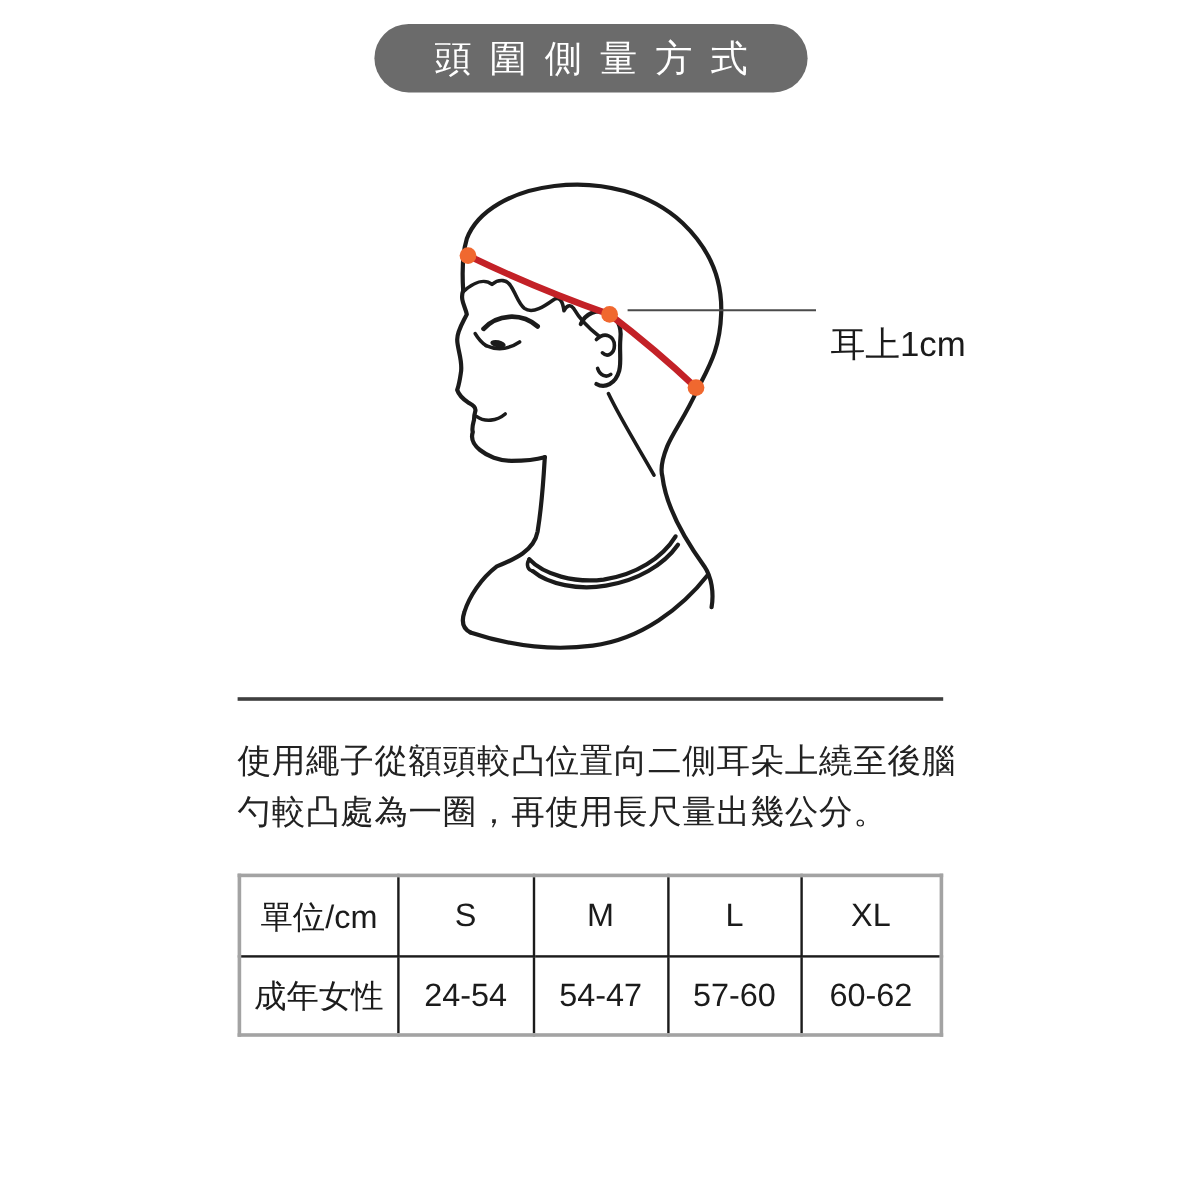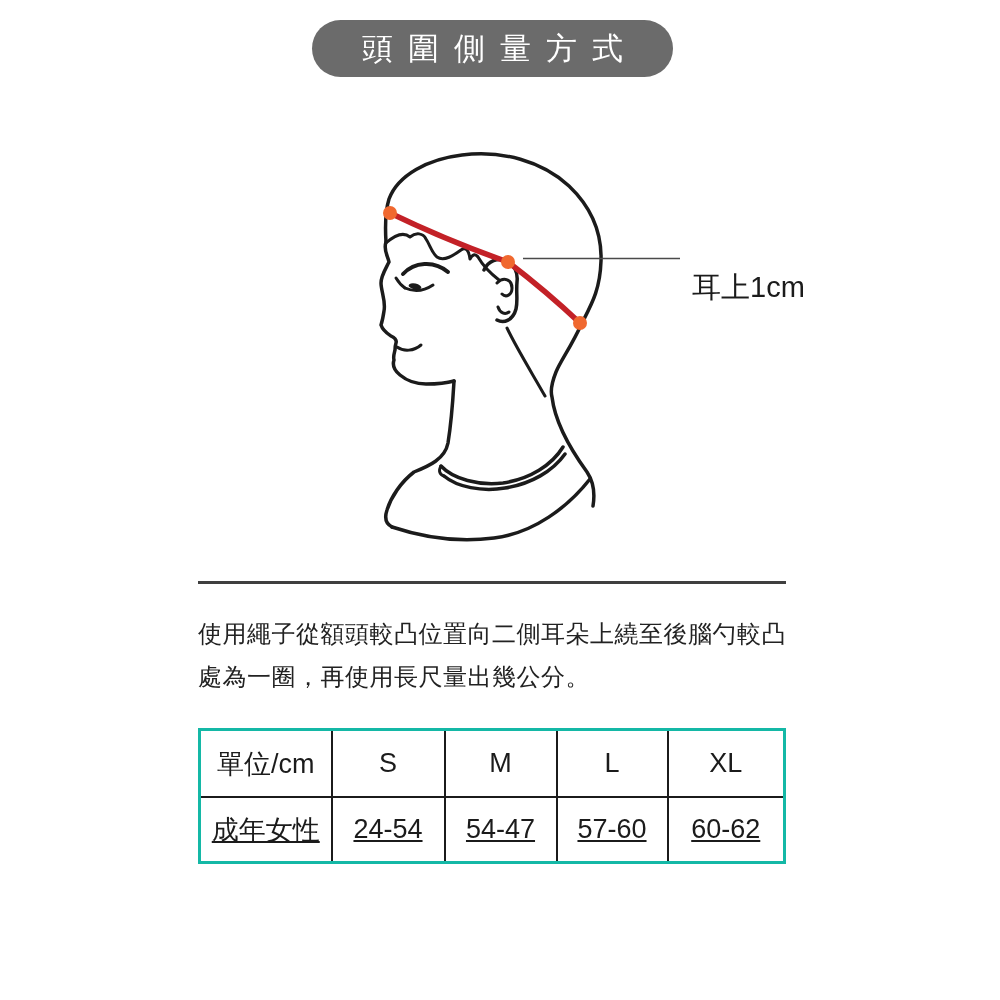--- a/index.html
+++ b/index.html
@@ -17,33 +17,33 @@
   .figure-label {
     position:absolute; left:692px; top:243px; font-size:29px; color:#1b1b1b;
     white-space:nowrap;
     margin-top:25px;
   }
   .divider {
     position:absolute; left:198px; top:581px; width:588px; height:3px; background:#3F3F3F;
   }
   .instructions {
     position:absolute; left:198px; top:612px; width:600px; margin:0;
-    font-size:24px; line-height:43px; color:#222222; letter-spacing:0.5px;
+    font-size:28px; line-height:43px; color:#222222; letter-spacing:0.5px;
   }
   .size-table {
     position:absolute; left:198px; top:728px; width:585px;
     border-collapse:collapse; table-layout:fixed;
-    border:3px solid #14b8a6; color:#1b1b1b;
+    border:3px solid #a3a3a3; color:#1b1b1b;
   }
   .size-table th, .size-table td {
     border:2px solid #1b1b1b; text-align:center; vertical-align:middle;
     font-size:27px; font-weight:normal; padding:0;
   }
   .size-table th { height:65px; }
-  .size-table td { height:63px;text-decoration:underline; }
+  .size-table td { height:63px; }
   .note {
     position:absolute; left:202px; top:886px; width:660px;
     font-size:27px; line-height:43px; color:#E4602B;
   }
   .note-line { white-space:nowrap; }
   .note-line-2 { margin-left:24px; }
   .note-marker { margin-right:2px; }
 </style>
 </head>
 <body>

